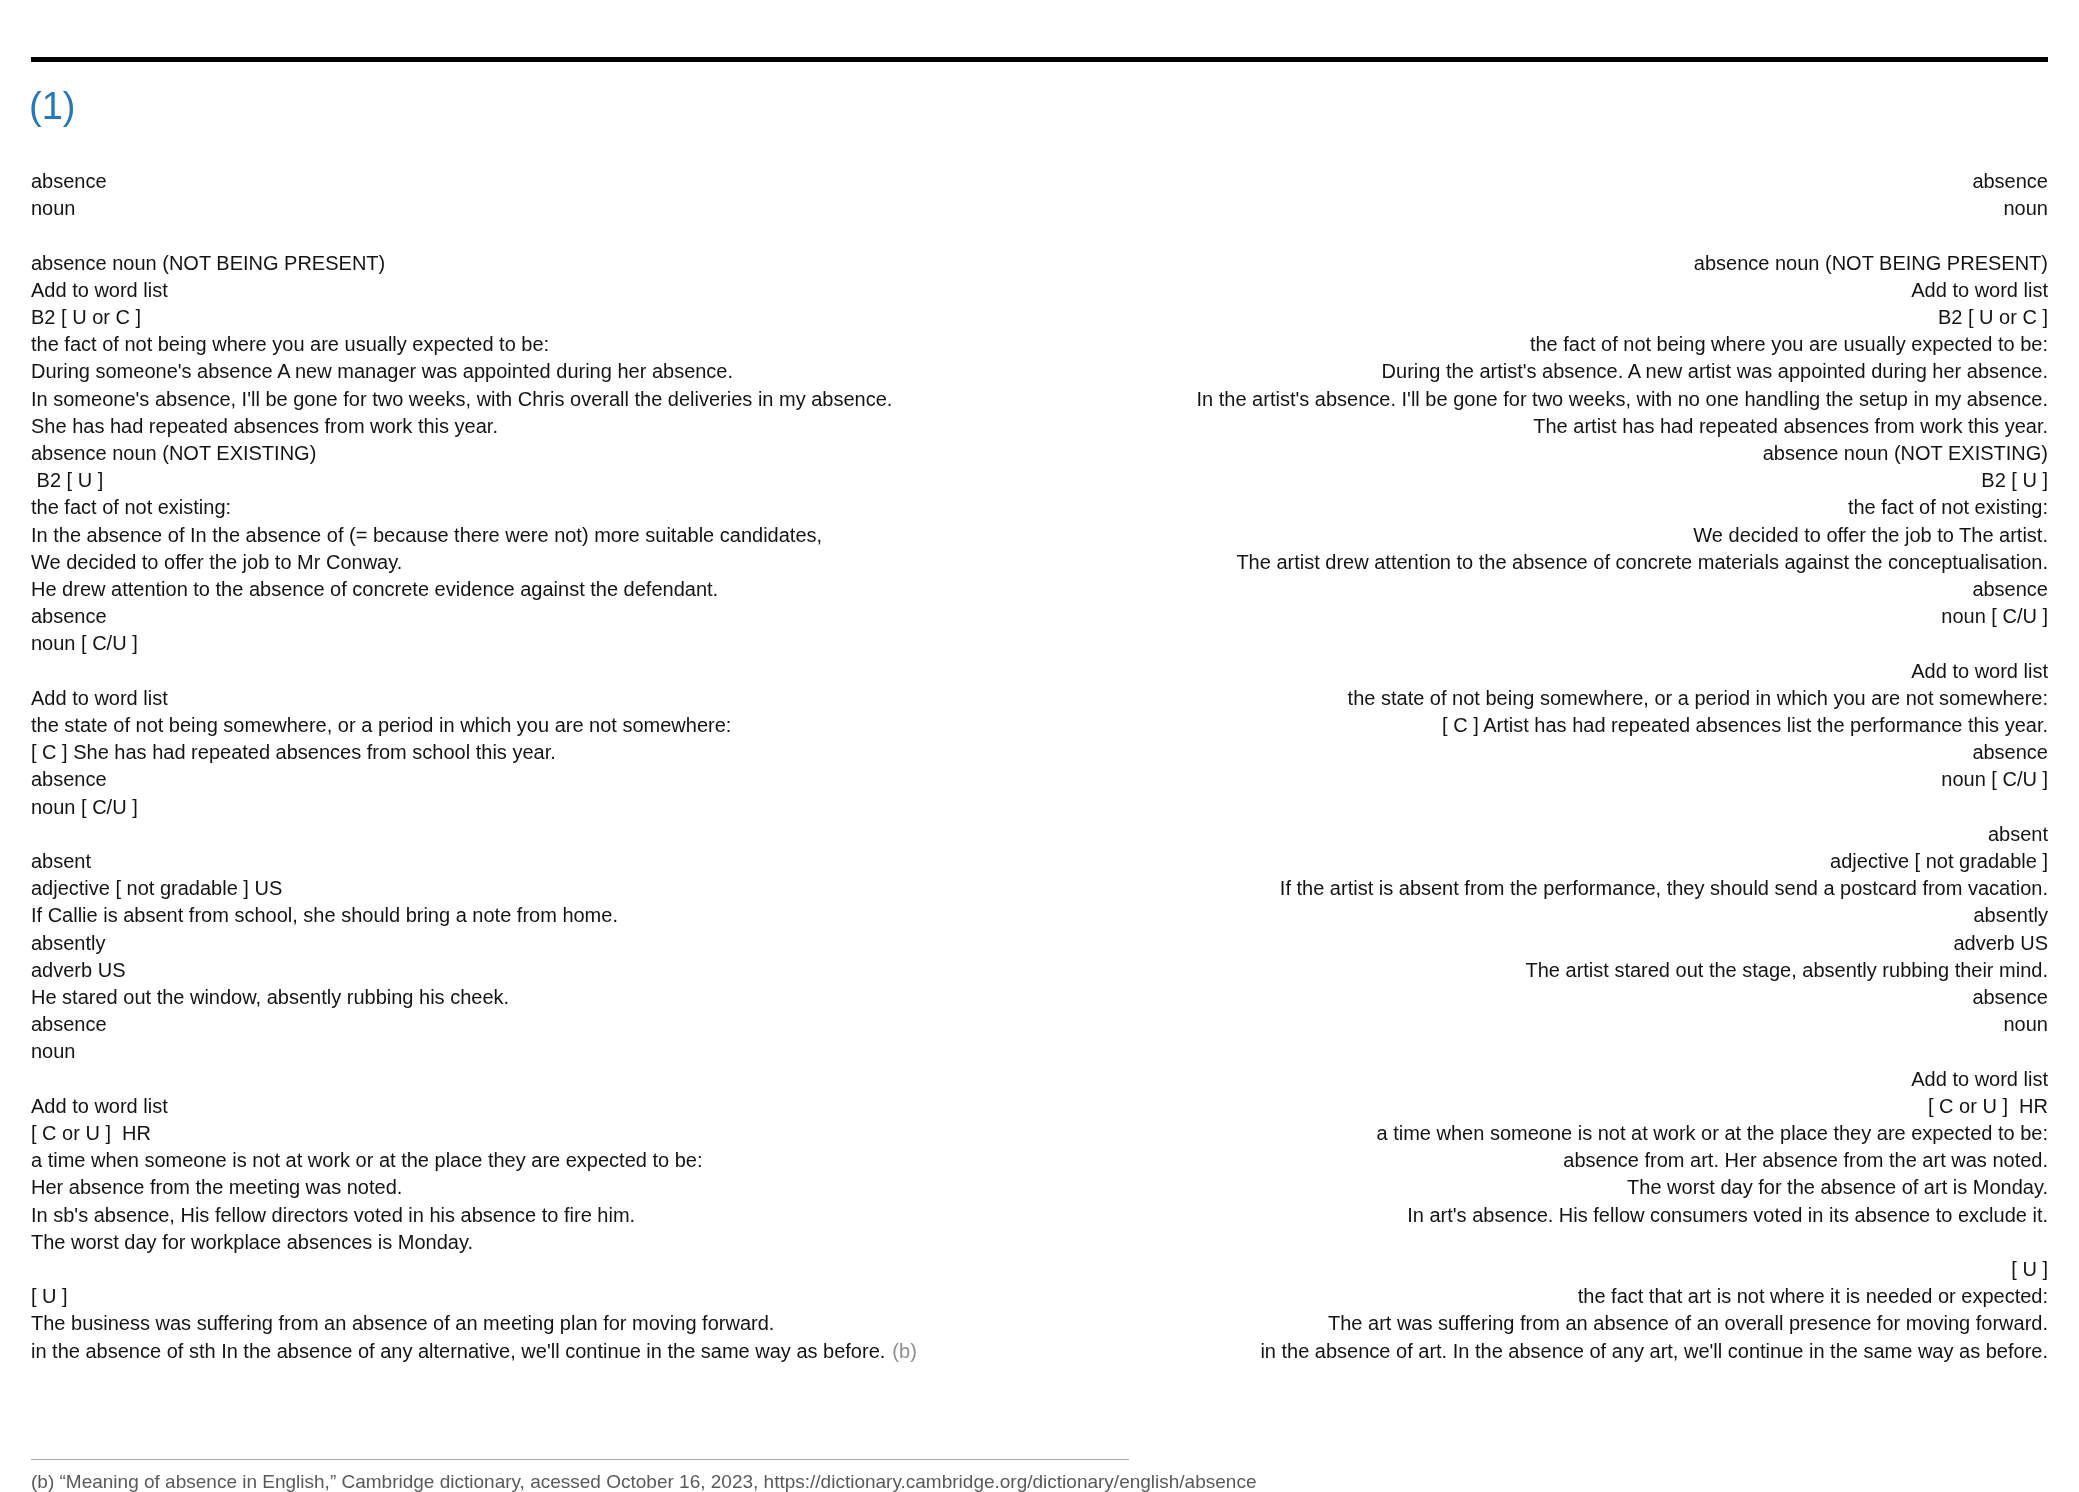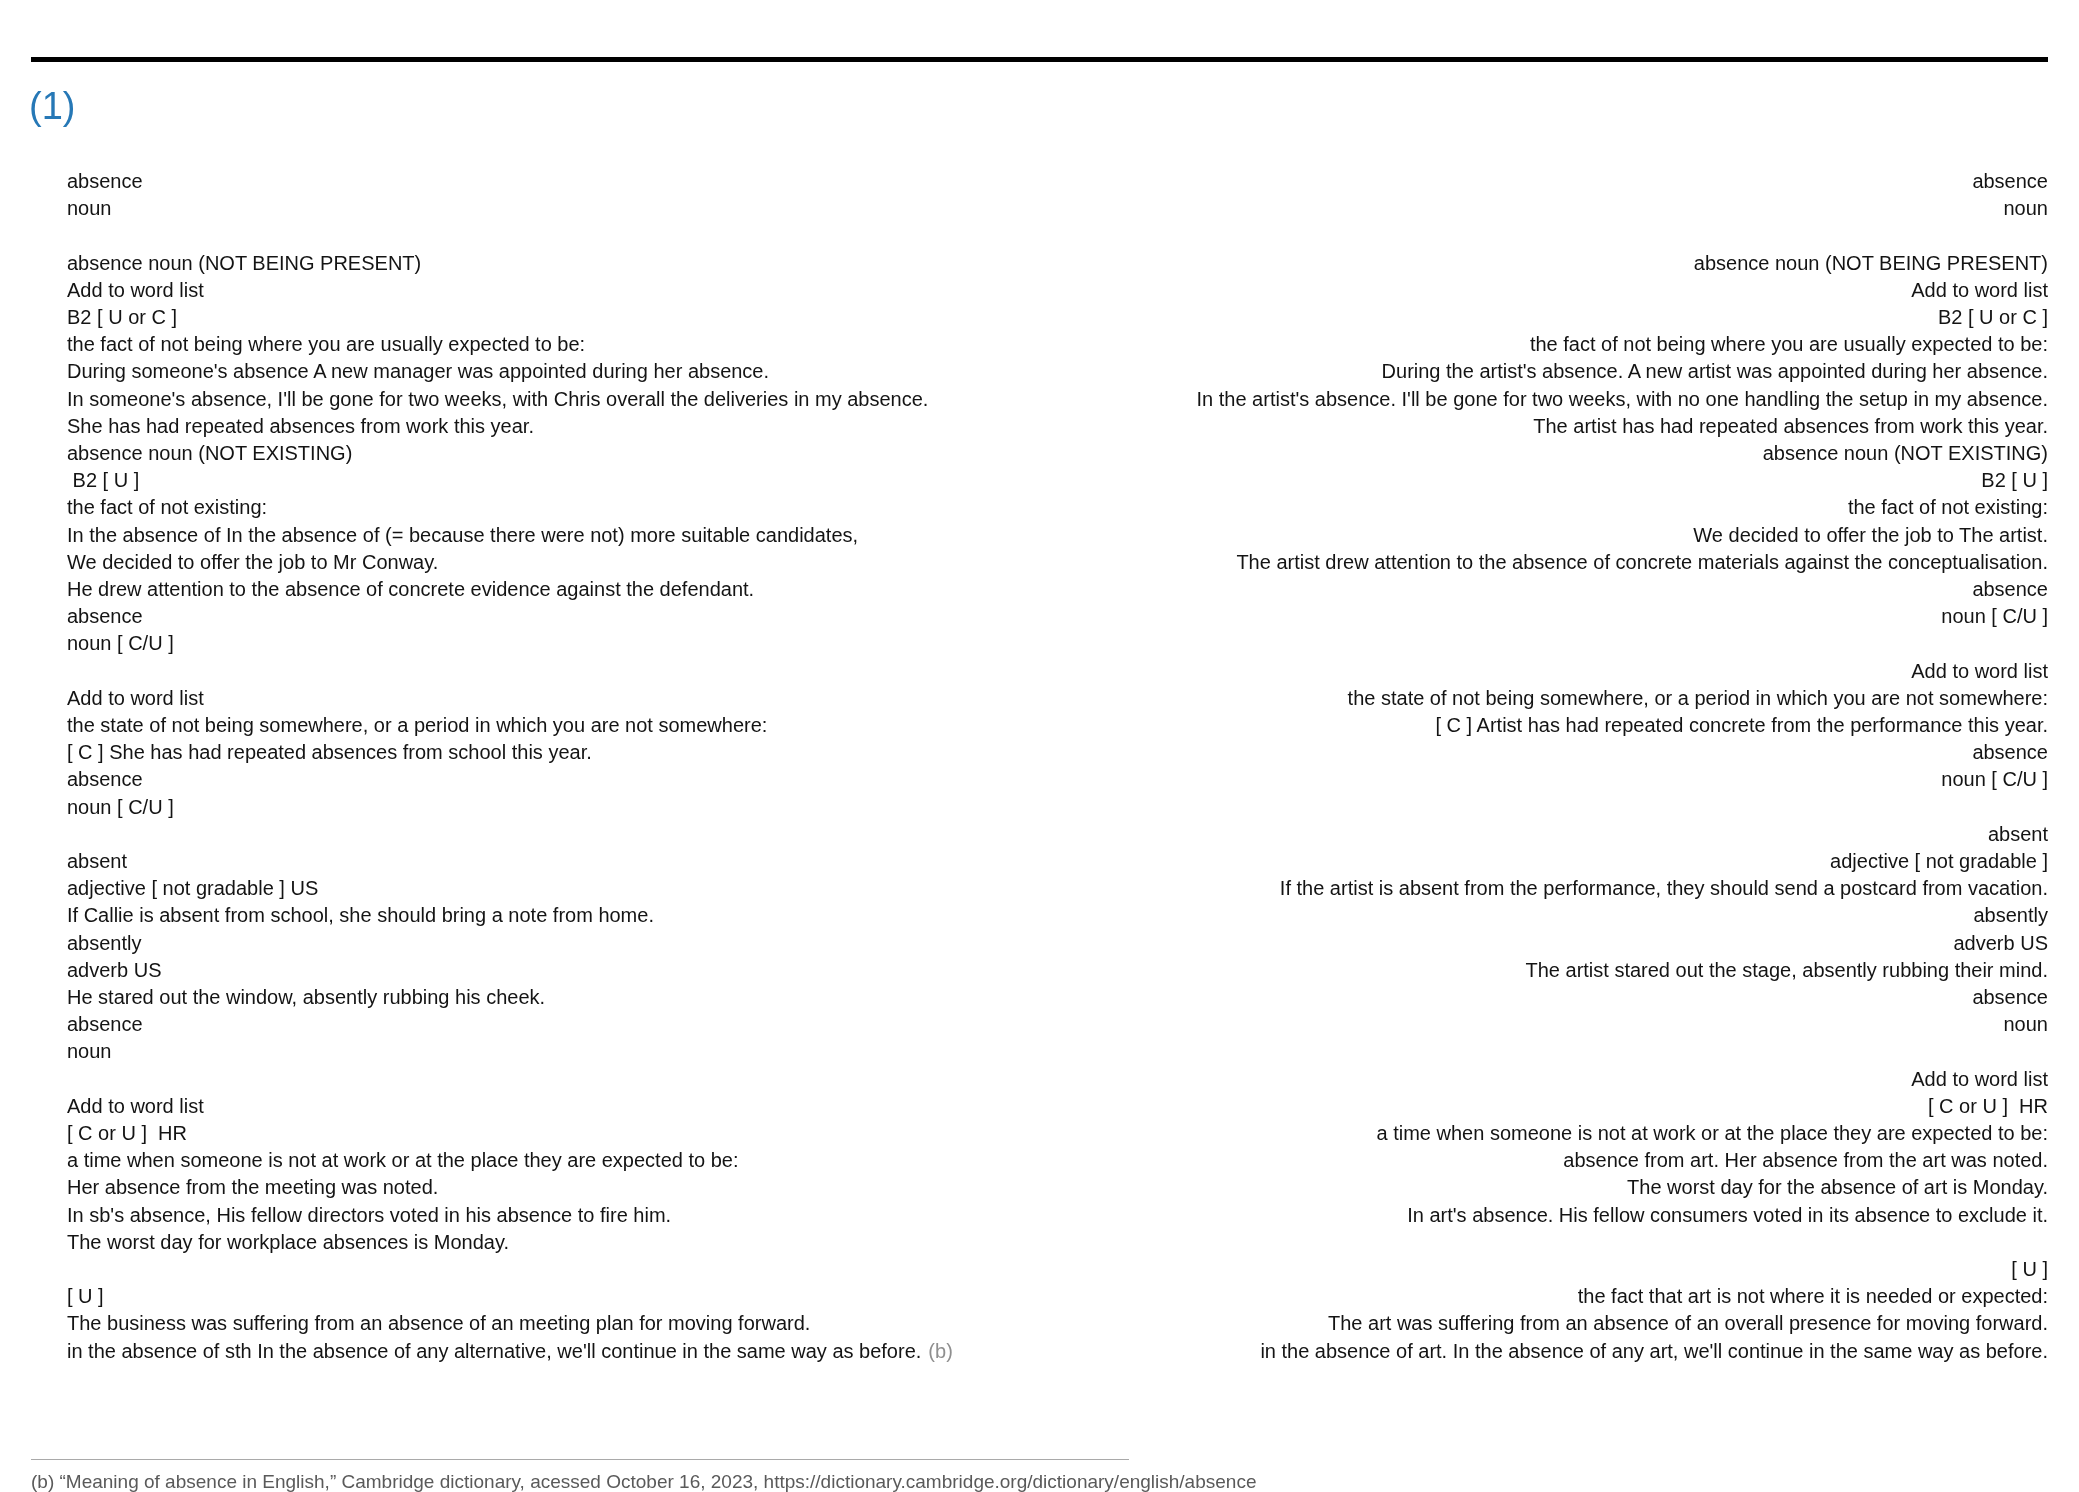--- a/index.html
+++ b/index.html
@@ -38,21 +38,20 @@
     color: var(--accent);
     font-weight: 400;
   }
   .columns {
     position: absolute;
     top: 168px;
     left: 31px;
     right: 31px;
     display: flex;
     justify-content: space-between;
-    margin-left: 36px;
   }
   .col {
     width: 50%;
     font-size: 20px;
     line-height: 27.2px;
   }
   .col-left  { text-align: left; }
   .col-right { text-align: right; }
   .line {
     min-height: 27.2px;
@@ -150,21 +149,21 @@
         <div class="line">absence noun (NOT EXISTING)</div>
         <div class="line">B2 [ U ]</div>
         <div class="line">the fact of not existing:</div>
         <div class="line">We decided to offer the job to The artist.</div>
         <div class="line">The artist drew attention to the absence of concrete materials against the conceptualisation.</div>
         <div class="line">absence</div>
         <div class="line">noun [ C/U ]</div>
         <div class="line"></div>
         <div class="line">Add to word list</div>
         <div class="line">the state of not being somewhere, or a period in which you are not somewhere:</div>
-        <div class="line">[ C ] Artist has had repeated concrete from the performance this year.</div>
+        <div class="line">[ C ] Artist has had repeated absences list the performance this year.</div>
         <div class="line">absence</div>
         <div class="line">noun [ C/U ]</div>
         <div class="line"></div>
         <div class="line">absent</div>
         <div class="line">adjective [ not gradable ]</div>
         <div class="line">If the artist is absent from the performance, they should send a postcard from vacation.</div>
         <div class="line">absently</div>
         <div class="line">adverb US</div>
         <div class="line">The artist stared out the stage, absently rubbing their mind.</div>
         <div class="line">absence</div>

